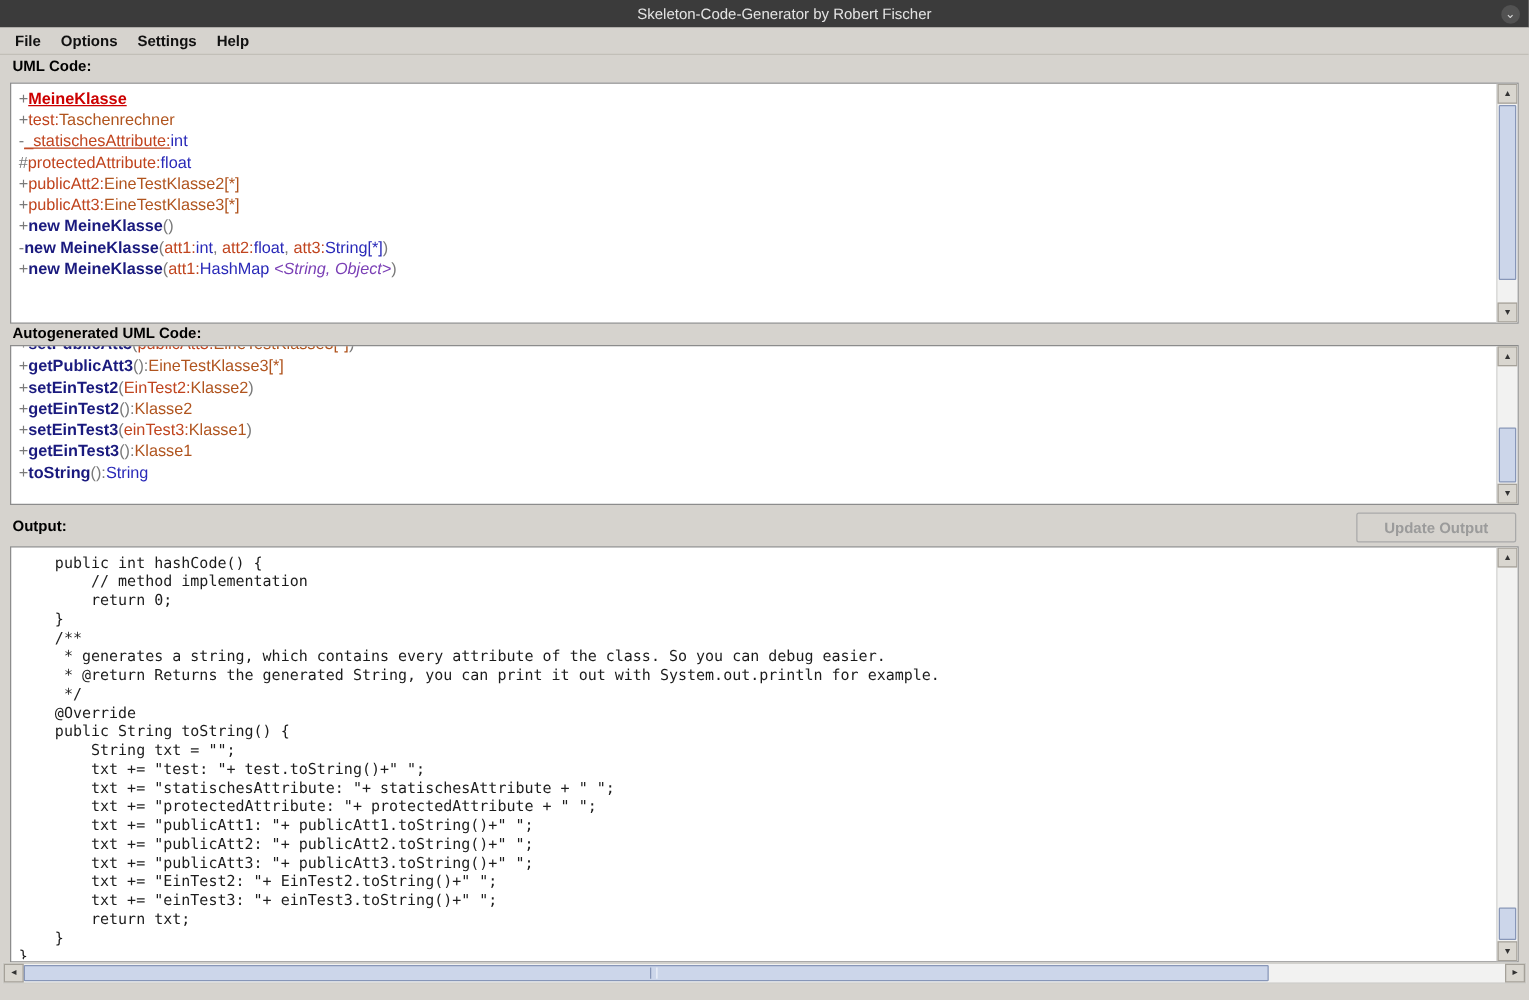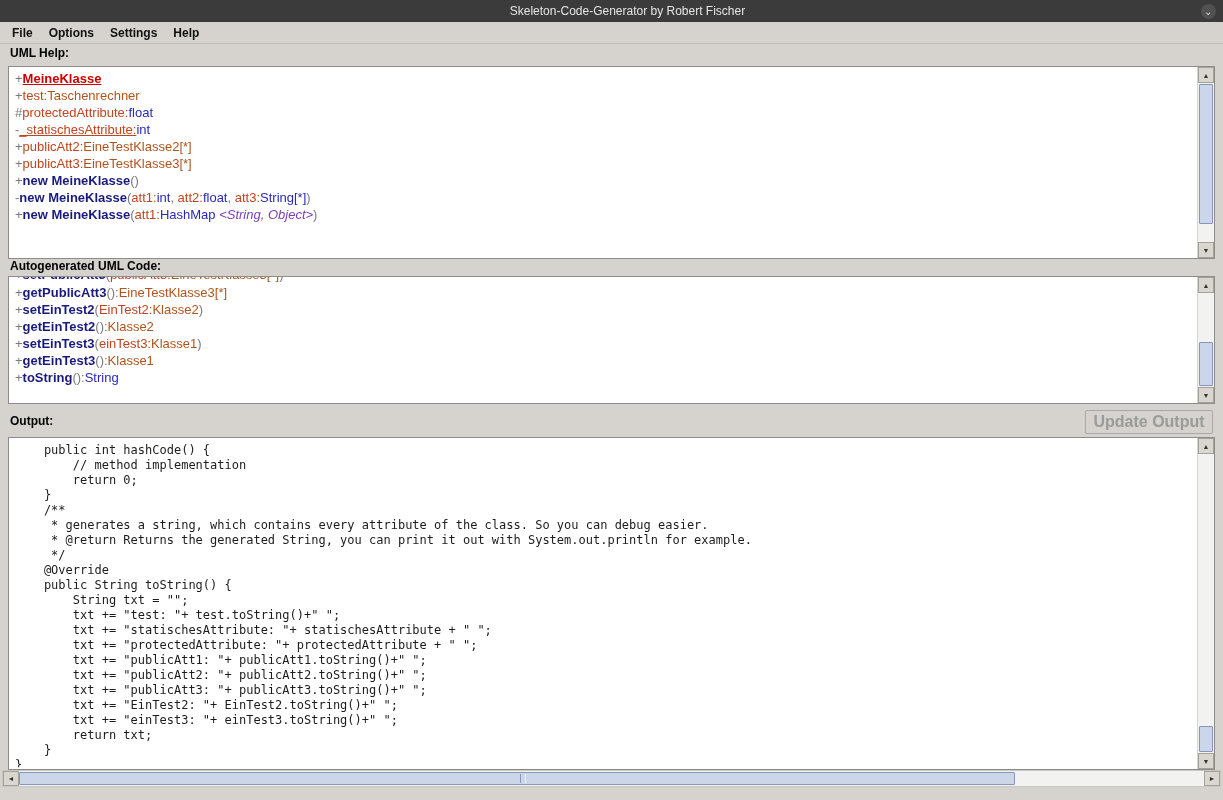--- a/index.html
+++ b/index.html
@@ -65,21 +65,21 @@
   .hsb-btn.left{left:0;}
   .hsb-btn.right{right:0;}
   .hsb-thumb{position:absolute;top:1px;height:13px;left:16px;width:996px;background:#ccd6ea;
              border:1px solid #8796b8;box-sizing:border-box;border-radius:1px;}
   .hsb-grip{position:absolute;top:1px;bottom:1px;left:500px;width:4px;
             border-left:1px solid #8796b8;border-right:1px solid #eef2fa;}
 
   
   .update-btn{position:absolute;left:1085px;top:410px;width:126px;height:22px;
               background:#d6d3ce;border:1px solid #a9a9a9;border-radius:2px;
-              font-size:16px;font-weight:bold;color:#9b9b9b;
+              font-size:12px;font-weight:bold;color:#9b9b9b;
               display:flex;align-items:center;justify-content:center;cursor:default;}
 </style>
 </head>
 <body>
 
 <div class="window">
 
   <div class="titlebar">
     <span class="titlebar-text">Skeleton-Code-Generator by Robert Fischer</span>
     <div class="tb-buttons">
@@ -88,27 +88,27 @@
     </div>
   </div>
 
   <div class="menubar">
       <span class="menu-item">File</span>
       <span class="menu-item">Options</span>
       <span class="menu-item">Settings</span>
       <span class="menu-item">Help</span>
     </div>
 
-  <div class="sec-label" style="top:46px;">UML Help:</div>
+  <div class="sec-label" style="top:46px;">UML Code:</div>
   <div class="panel" style="top:66px;height:193px;">
     <div class="panel-inner uml-lines">
         <div class="code-line"><span class="seg-sym">+</span><span class="seg-cls">MeineKlasse</span></div>
         <div class="code-line"><span class="seg-sym">+</span><span class="seg-attr">test:</span><span class="seg-ctype">Taschenrechner</span></div>
+        <div class="code-line"><span class="seg-sym">-</span><span class="seg-attru">_statischesAttribute:</span><span class="seg-type">int</span></div>
         <div class="code-line"><span class="seg-sym">#</span><span class="seg-attr">protectedAttribute:</span><span class="seg-type">float</span></div>
-        <div class="code-line"><span class="seg-sym">-</span><span class="seg-attru">_statischesAttribute:</span><span class="seg-type">int</span></div>
         <div class="code-line"><span class="seg-sym">+</span><span class="seg-attr">publicAtt2:</span><span class="seg-ctype">EineTestKlasse2[*]</span></div>
         <div class="code-line"><span class="seg-sym">+</span><span class="seg-attr">publicAtt3:</span><span class="seg-ctype">EineTestKlasse3[*]</span></div>
         <div class="code-line"><span class="seg-sym">+</span><span class="seg-mth">new MeineKlasse</span><span class="seg-sym">()</span></div>
         <div class="code-line"><span class="seg-sym">-</span><span class="seg-mth">new MeineKlasse</span><span class="seg-sym">(</span><span class="seg-attr">att1:</span><span class="seg-type">int</span><span class="seg-sym">, </span><span class="seg-attr">att2:</span><span class="seg-type">float</span><span class="seg-sym">, </span><span class="seg-attr">att3:</span><span class="seg-type">String[*]</span><span class="seg-sym">)</span></div>
         <div class="code-line"><span class="seg-sym">+</span><span class="seg-mth">new MeineKlasse</span><span class="seg-sym">(</span><span class="seg-attr">att1:</span><span class="seg-type">HashMap </span><span class="seg-gen">&lt;String, Object&gt;</span><span class="seg-sym">)</span></div>
       </div>
     <div class="vscroll">
       <div class="sb-btn up">▲</div>
       <div class="sb-thumb" style="top:17px;height:140px;"></div>
       <div class="sb-btn down">▼</div>

